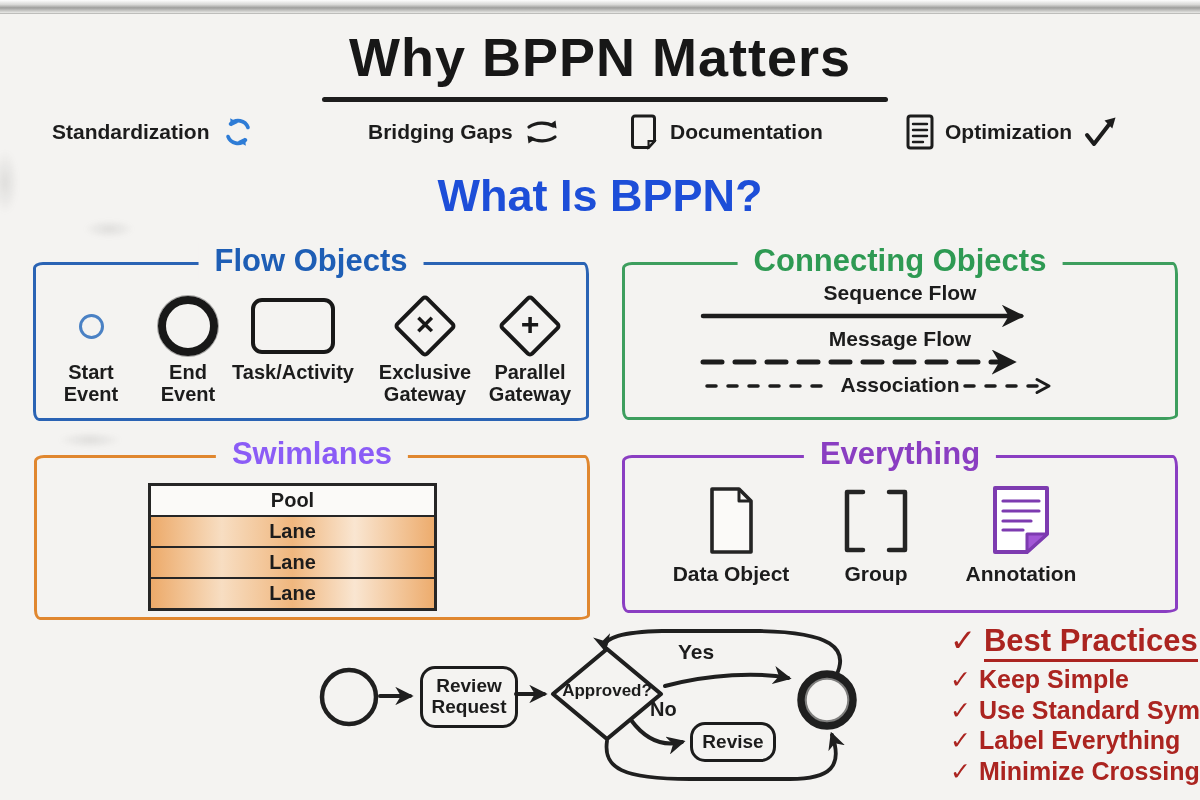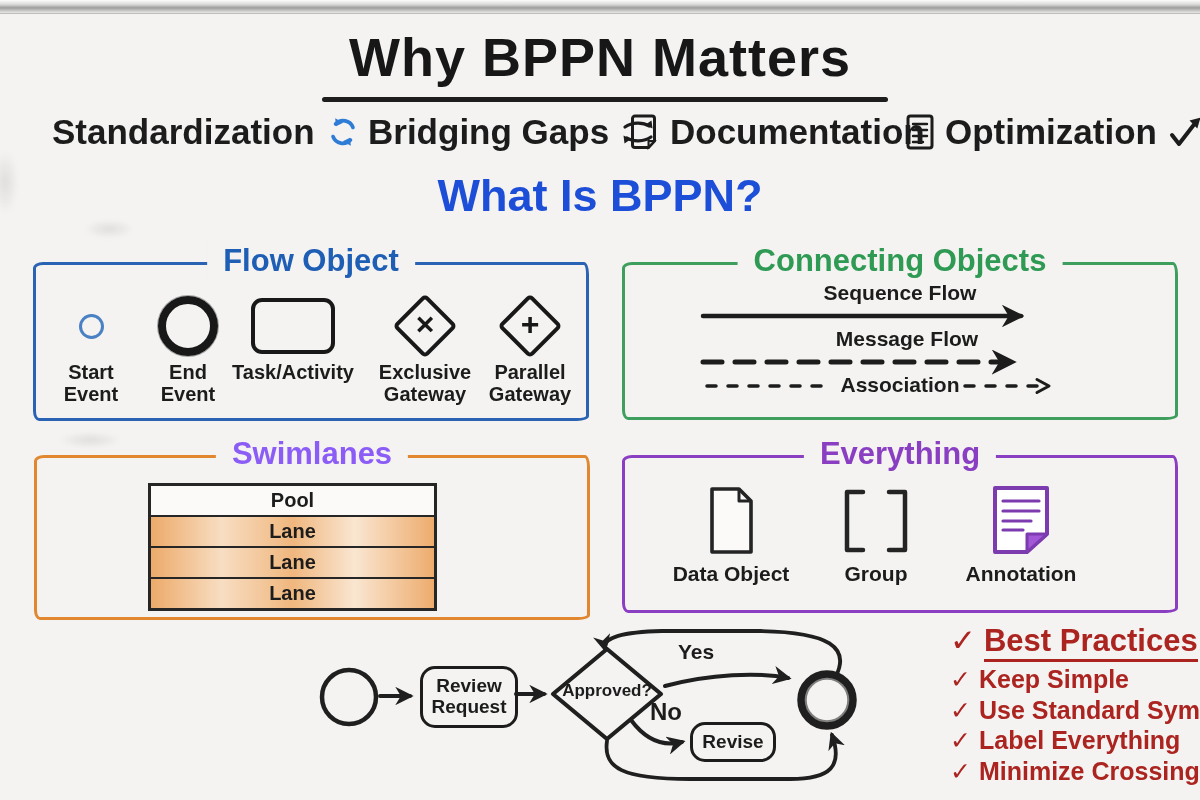--- a/index.html
+++ b/index.html
@@ -16,21 +16,21 @@
     border-bottom:1px solid #bdbdbb;}
   .smudge{position:absolute;border-radius:50%;filter:blur(2px);
     background:radial-gradient(closest-side,rgba(110,110,110,.16),rgba(110,110,110,0));}
   
   .main-title{top:26px;left:0;width:100%;text-align:center;
     font-size:54px;font-weight:800;letter-spacing:1px;color:#171717;}
   .title-underline{top:97px;left:322px;width:566px;height:5px;background:#1d1d1d;border-radius:3px;}
   .sub-title{top:170px;left:0;width:100%;text-align:center;font-size:45px;font-weight:800;color:#1d4ed8;}
   
   .benefit{top:111px;display:flex;align-items:center;gap:10px;height:42px;
-    font-size:35px;font-weight:700;white-space:nowrap;}
+    font-size:21px;font-weight:700;white-space:nowrap;}
   .benefit svg{display:block;}
   
   .box{position:absolute;border:3.5px solid;border-radius:10px 5px 12px 6px/6px 12px 5px 10px;}
   .box-title{position:absolute;top:-22px;left:50%;transform:translateX(-50%);
     background:#f4f3f1;padding:0 16px;font-size:31px;font-weight:800;white-space:nowrap;}
   .box-blue{border-color:#2a63b4;}   .box-blue .box-title{color:#1e5eb5;}
   .box-green{border-color:#3d9e5e;}  .box-green .box-title{color:#2e9a53;}
   .box-orange{border-color:#e0872f;} .box-orange .box-title{color:#8b5cf6;}
   .box-purple{border-color:#8a3ec2;} .box-purple .box-title{color:#8a3ec2;}
   
@@ -121,21 +121,21 @@
     <svg width="38" height="38" viewBox="0 0 38 38">
       <path d="M5 22l7 9L29 9" fill="none" stroke="#1c1c1c" stroke-width="4" stroke-linecap="round" stroke-linejoin="round"></path>
       <path d="M22.5 7.5l11-3-3.2 11z" fill="#1c1c1c"></path>
     </svg>
   </span>
 </div>
 
 <div class="abs sub-title">What Is BPPN?</div>
 
 <div class="box box-blue" style="left:33px;top:262px;width:550px;height:153px;">
-  <div class="box-title">Flow Object</div>
+  <div class="box-title">Flow Objects</div>
   <div class="fo-col" style="left:17px;top:30px;width:76px;">
     <div class="fo-sym">
         <div class="evt-start"></div>
       </div>
     <div>Start Event</div>
   </div>
   <div class="fo-col" style="left:110px;top:30px;width:84px;">
     <div class="fo-sym">
         <div class="evt-end"></div>
       </div>
@@ -163,21 +163,21 @@
           <div class="g">+</div>
       </div>
     </div>
     <div>Parallel Gateway</div>
   </div>
 </div>
 
 <div class="box box-green" style="left:622px;top:262px;width:550px;height:152px;">
   <div class="box-title">Connecting Objects</div>
   <div class="co-label" style="top:16px;">Sequence Flow</div>
-  <div class="co-label" style="top:62px;padding-left:7px;">Message Flow</div>
+  <div class="co-label" style="top:62px;">Message Flow</div>
   <div class="co-label" style="top:108px;">Association</div>
   <svg style="position:absolute;inset:0;" width="543" height="145" viewBox="0 0 543 145">
     <defs>
       <marker id="mBig" viewBox="0 0 10 10" refX="8.5" refY="5" markerWidth="5" markerHeight="5" orient="auto">
         <path d="M0 0L10 5L0 10L3 5z" fill="#1c1c1c"></path>
       </marker>
     </defs>
     <path d="M78 51H396" stroke="#1c1c1c" stroke-width="4.5" stroke-linecap="round" marker-end="url(#mBig)"></path>
     <path d="M78 97H388" stroke="#1c1c1c" stroke-width="5" stroke-linecap="round" stroke-dasharray="19 13" marker-end="url(#mBig)"></path>
     <path d="M82 121H202" stroke="#1c1c1c" stroke-width="3.5" stroke-linecap="round" stroke-dasharray="9 12"></path>
@@ -229,21 +229,21 @@
   <path d="M375 68C420 56 468 54 498 60" fill="none" stroke="#1f1f1f" stroke-width="4" stroke-linecap="round" marker-end="url(#mFc)"></path>
   <path d="M341 102C355 121 372 129 392 124" fill="none" stroke="#1f1f1f" stroke-width="4" stroke-linecap="round" marker-end="url(#mFc)"></path>
   <circle cx="537" cy="82" r="26" fill="none" stroke="#1f1f1f" stroke-width="7.5"></circle>
   <circle cx="537" cy="82" r="21.5" fill="none" stroke="#1f1f1f" stroke-width="2.5" opacity="0.55"></circle>
   <path d="M546 58C560 30 540 14 470 13L372 13C334 14 312 19 315 31" fill="none" stroke="#1f1f1f" stroke-width="3.8" stroke-linecap="round" marker-end="url(#mFc)"></path>
   <path d="M317 123C313 150 332 161 400 161L500 161C541 161 553 148 542 117" fill="none" stroke="#1f1f1f" stroke-width="3.8" stroke-linecap="round" marker-end="url(#mFc)"></path>
 </svg>
 <div class="fc-box" style="left:420px;top:666px;width:92px;height:56px;">Review Request</div>
 <div class="fc-label" style="left:552px;top:681px;width:110px;text-align:center;font-size:17px;">Approved?</div>
 <div class="fc-label" style="left:678px;top:640px;font-size:21px;">Yes</div>
-<div class="fc-label" style="left:650px;top:698px;font-size:24px;">No</div>
+<div class="fc-label" style="left:650px;top:698px;font-size:20px;">No</div>
 <div class="fc-box" style="left:690px;top:722px;width:80px;height:34px;">Revise</div>
 
 <div class="bp">
   <div class="bp-header">
     <span class="bp-check">✓</span><span class="bp-text">Best Practices</span>
   </div>
   <div class="bp-item">
     <span class="bp-check">✓</span><span>Keep Simple</span>
   </div>
   <div class="bp-item">

